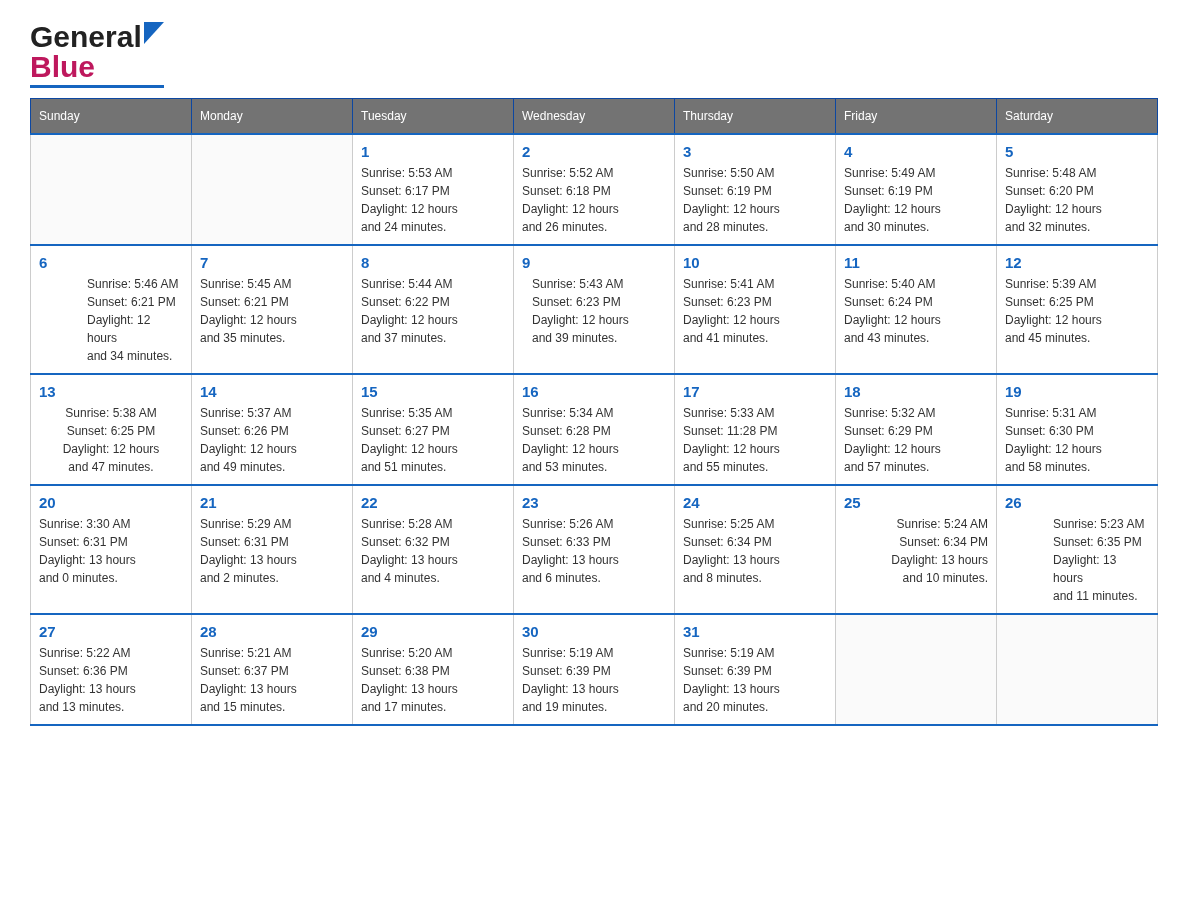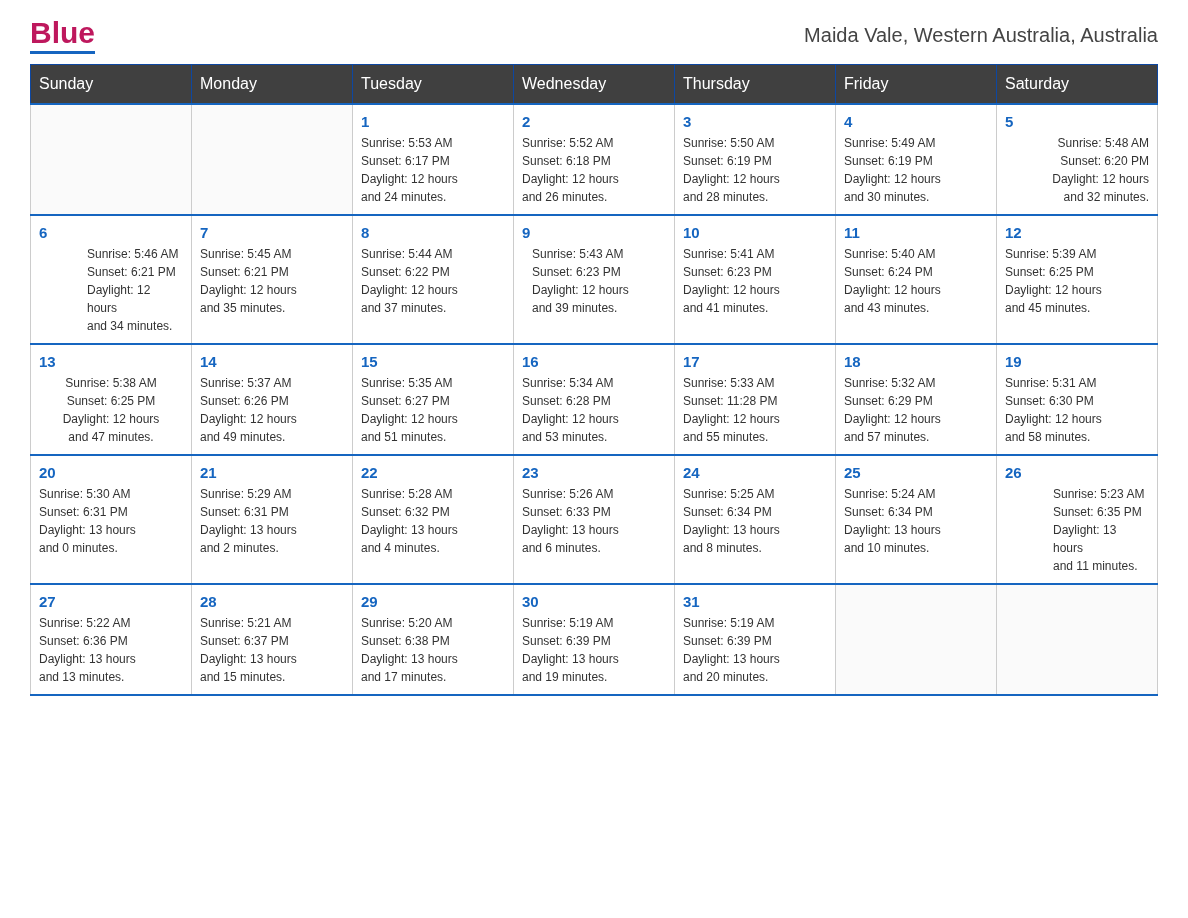--- a/index.html
+++ b/index.html
@@ -30,24 +30,24 @@
       font-size: 20px;
       color: #444;
       margin-top: 4px;
     }
     .calendar {
       width: 100%;
       border-collapse: collapse;
       margin-top: 10px;
     }
     .calendar th {
-      background: #404040;
+      background: #737373;
       color: #fff;
       padding: 10px 8px;
-      font-size: 16px;
+      font-size: 12px;
       font-weight: normal;
       border: 1px solid #0d47a1;
       text-align: left;
     }
     .calendar td {
       vertical-align: top;
       padding: 8px;
       border: 1px solid #ccc;
       width: 14.28%;
       font-size: 13px;
@@ -85,27 +85,34 @@
       background: #1565c0;
       width: 100%;
       margin-top: 1px;
     }
   </style>
 </head>
 <body>
 
 <div class="header">
   <div class="logo-container">
+    <div class="logo-row">
+      <span style="font-size:30px;font-weight:bold;color:#222;">General</span>
+      <span style="display:inline-block;margin-left:2px;vertical-align:middle;position:relative;top:-2px;">
+        <svg width="20" height="22" viewBox="0 0 20 22">
+            <polygon points="0,0 20,0 0,22" fill="#1565c0"></polygon>
+          </svg>
+      </span>
+    </div>
     <div class="logo-row" style="margin-top:-4px;">
       <span style="font-size:30px;font-weight:bold;color:#be185d;">Blue</span>
     </div>
     <div class="logo-underline"></div>
   </div>
   <div class="title-section">
-    <div class="location-title">Maida Vale, Western Australia, Australia</div>
   </div>
 </div>
 
 <table class="calendar">
   <thead>
     <tr>
     <th>Sunday</th>
         <th>Monday</th>
         <th>Tuesday</th>
         <th>Wednesday</th>
@@ -141,21 +148,21 @@
         </td>
         <td>
           <span class="day-num">4</span>
           <div class="day-detail" style="white-space: pre-line;">Sunrise: 5:49 AM
 Sunset: 6:19 PM
 Daylight: 12 hours
 and 30 minutes.</div>
         </td>
         <td>
           <span class="day-num">5</span>
-          <div class="day-detail" style="white-space: pre-line; text-align: right;">Sunrise: 5:48 AM
+          <div class="day-detail" style="white-space: pre-line;">Sunrise: 5:48 AM
 Sunset: 6:20 PM
 Daylight: 12 hours
 and 32 minutes.</div>
         </td>
       </tr>
       <tr>
         <td>
           <span class="day-num">6</span>
           <div class="day-detail" style="white-space: pre-line; margin-left: 48px;">Sunrise: 5:46 AM
 Sunset: 6:21 PM
@@ -252,21 +259,21 @@
           <span class="day-num">19</span>
           <div class="day-detail" style="white-space: pre-line;">Sunrise: 5:31 AM
 Sunset: 6:30 PM
 Daylight: 12 hours
 and 58 minutes.</div>
         </td>
       </tr>
       <tr>
         <td>
           <span class="day-num">20</span>
-          <div class="day-detail" style="white-space: pre-line;">Sunrise: 5:30 AM
+          <div class="day-detail" style="white-space: pre-line;">Sunrise: 3:30 AM
 Sunset: 6:31 PM
 Daylight: 13 hours
 and 0 minutes.</div>
         </td>
         <td>
           <span class="day-num">21</span>
           <div class="day-detail" style="white-space: pre-line;">Sunrise: 5:29 AM
 Sunset: 6:31 PM
 Daylight: 13 hours
 and 2 minutes.</div>
@@ -287,21 +294,21 @@
         </td>
         <td>
           <span class="day-num">24</span>
           <div class="day-detail" style="white-space: pre-line;">Sunrise: 5:25 AM
 Sunset: 6:34 PM
 Daylight: 13 hours
 and 8 minutes.</div>
         </td>
         <td>
           <span class="day-num">25</span>
-          <div class="day-detail" style="white-space: pre-line;">Sunrise: 5:24 AM
+          <div class="day-detail" style="white-space: pre-line; text-align: right;">Sunrise: 5:24 AM
 Sunset: 6:34 PM
 Daylight: 13 hours
 and 10 minutes.</div>
         </td>
         <td>
           <span class="day-num">26</span>
           <div class="day-detail" style="white-space: pre-line; margin-left: 48px;">Sunrise: 5:23 AM
 Sunset: 6:35 PM
 Daylight: 13 hours
 and 11 minutes.</div>

